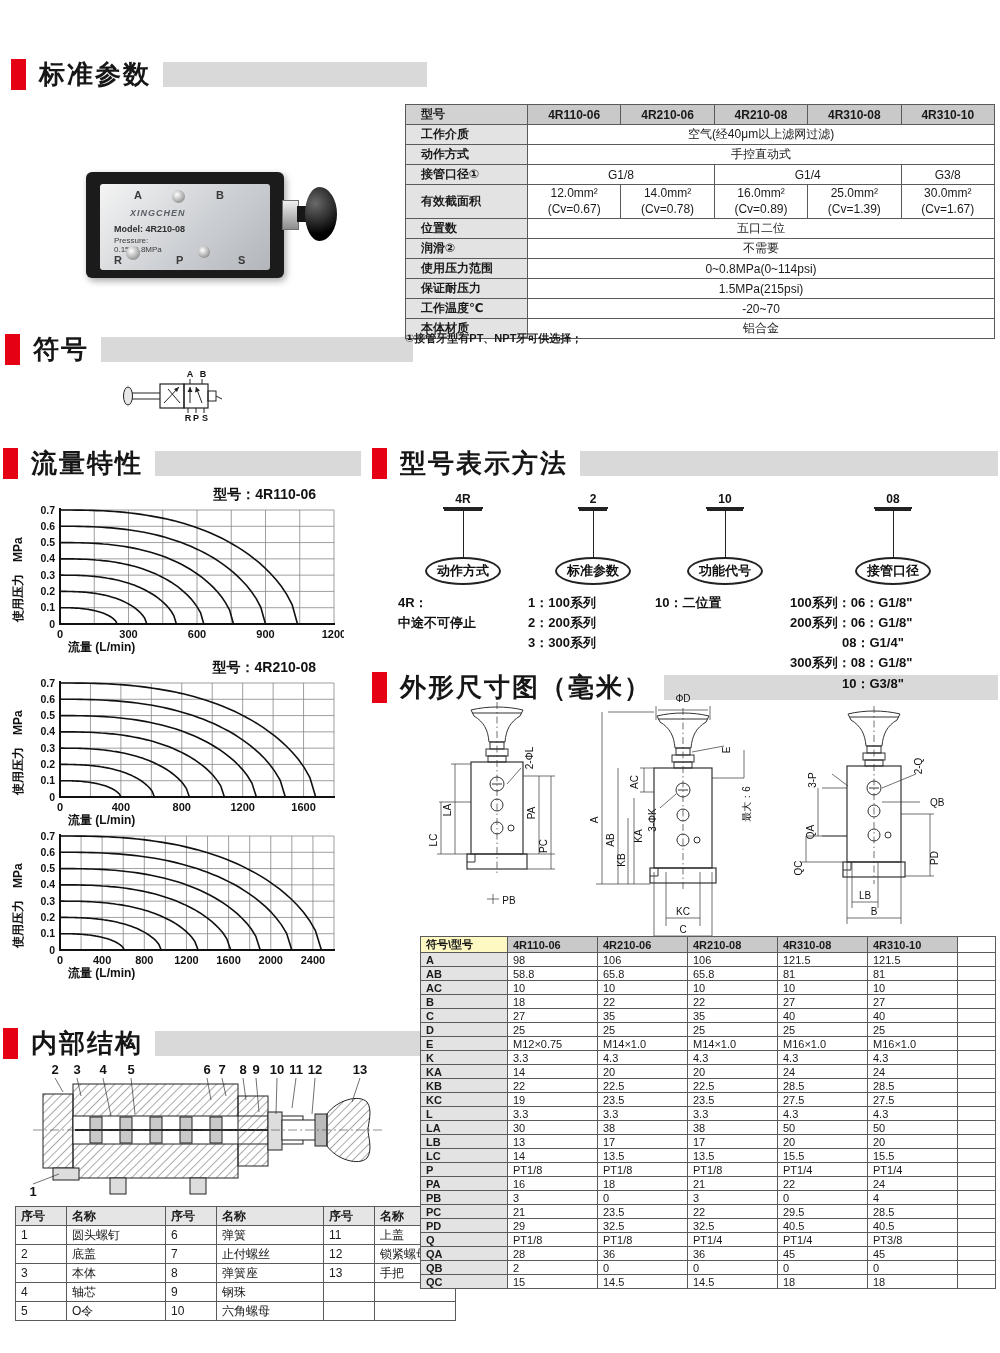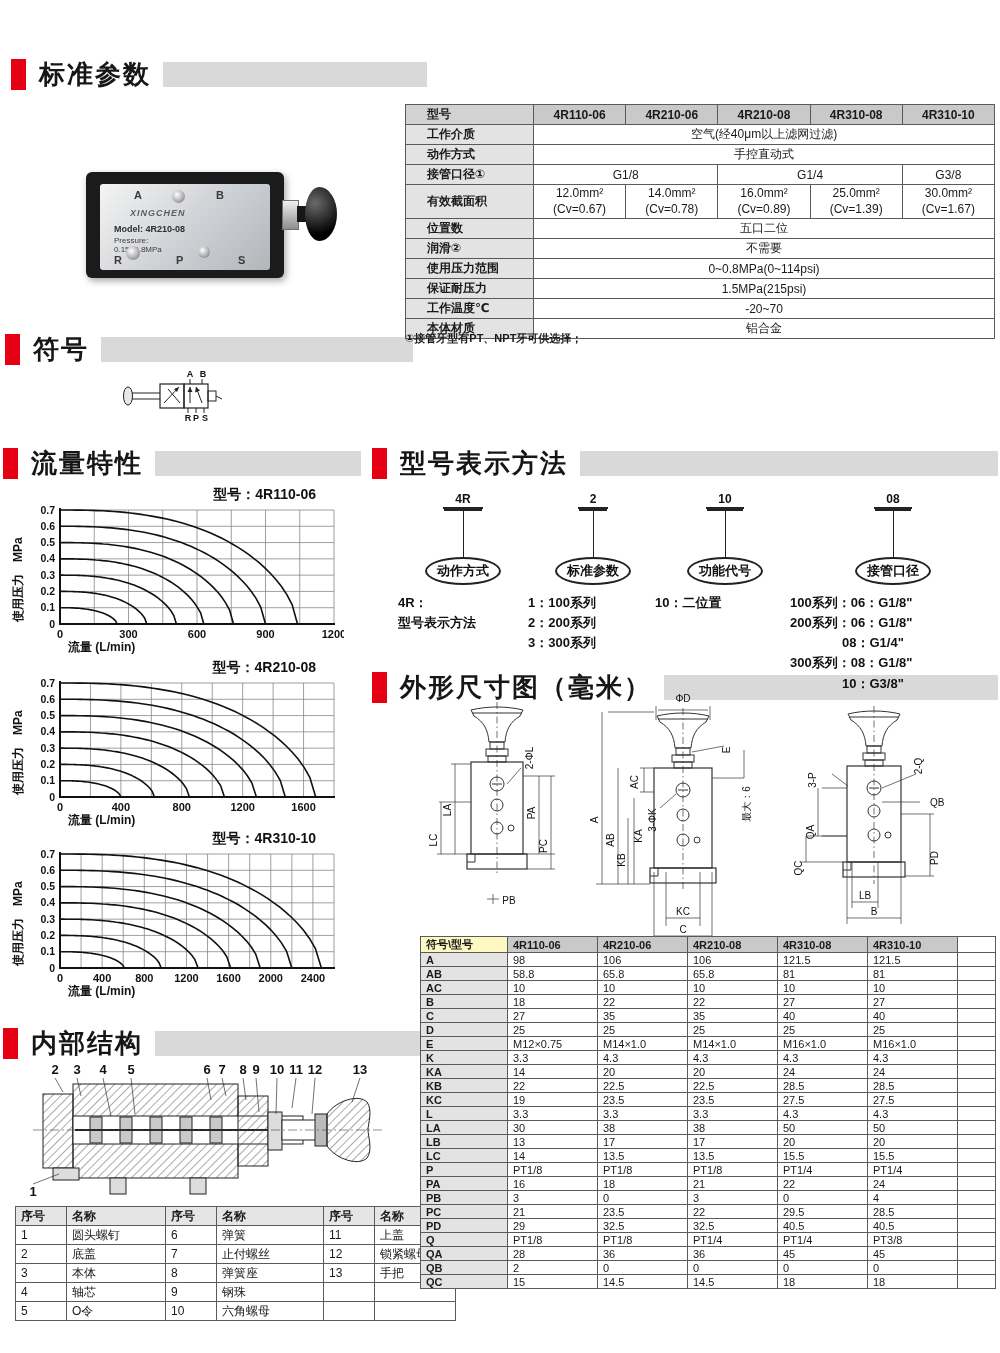--- a/index.html
+++ b/index.html
@@ -20,21 +20,21 @@
   .logo{position:absolute;font-size:9px;font-style:italic;font-weight:bold;color:#5a5f66;letter-spacing:1px}
   .mdl{position:absolute;font-size:9px;font-weight:bold;color:#2e2e2e}
   .prs{position:absolute;font-size:8px;color:#3c3c3c;line-height:1.25}
   .knob-nut{position:absolute;left:204px;top:44px;width:15px;height:28px;background:linear-gradient(#f0f0f0,#8d8d8d);border:1px solid #6f6f6f}
   .knob-stem{position:absolute;left:219px;top:50px;width:9px;height:16px;background:#171717}
   .knob-head{position:absolute;left:227px;top:31px;width:32px;height:54px;border-radius:45% 55% 55% 45%/50%;
      background:radial-gradient(circle at 32% 30%,#6a6a6a,#000 72%)}
   
   .spec-table{position:absolute;left:405px;top:104px;width:590px;border-collapse:collapse;font-size:12px;table-layout:fixed}
   .spec-table td{border:1px solid #5a5a5a;text-align:center;padding:1px 2px;height:16px;color:#1a1a1a}
-  .spec-table td.lbl{background:#e3e3e3;text-align:left;padding-left:21px;font-weight:bold}
+  .spec-table td.lbl{background:#e3e3e3;text-align:left;padding-left:15px;font-weight:bold}
   .spec-table td.hl{background:#d2d2d2;font-weight:bold}
   .spec-table td.mhdr{background:#c9c9c9;font-weight:bold}
   .cv{display:block;line-height:1.3}
   .notes{position:absolute;left:405px;top:330px;font-size:11px;line-height:1.5;font-weight:bold;color:#1a1a1a}
   
   .chart-block{position:absolute;left:8px;width:336px}
   .chart-title{text-align:right;padding-right:28px;font-size:14px;font-weight:bold;height:18px;color:#111}
   
   .mc-col{position:absolute;display:flex;flex-direction:column;align-items:center}
   .mc-code{font-size:12px;font-weight:bold;border-bottom:2px solid #222;padding:0 12px 1px;box-shadow:0 3px 0 -1px #222}
@@ -301,21 +301,20 @@
         <path d="M52.0,103.7L53.4,103.7L54.8,103.7L56.2,103.7L57.5,103.7L58.9,103.7L60.3,103.8L61.7,103.8L63.1,103.8L64.5,103.9L65.8,103.9L67.2,104.0L68.6,104.1L70.0,104.1L71.4,104.2L72.8,104.3L74.1,104.5L75.5,104.6L76.9,104.7L78.3,104.9L79.7,105.0L81.1,105.2L82.4,105.4L83.8,105.7L85.2,105.9L86.6,106.2L88.0,106.4L89.4,106.7L90.7,107.0L92.1,107.4L93.5,107.8L94.9,108.2L96.3,108.6L97.7,109.1L99.1,109.6L100.4,110.1L101.8,110.7L103.2,111.3L104.6,112.0L106.0,112.8L107.4,113.6L108.7,114.6L110.1,115.8L111.5,117.2L112.9,120.0" fill="none" stroke="#111" stroke-width="1.6"></path>
         <path d="M52.0,87.4L54.1,87.4L56.3,87.4L58.4,87.4L60.6,87.5L62.7,87.5L64.9,87.5L67.0,87.6L69.2,87.7L71.3,87.8L73.4,87.9L75.6,88.0L77.7,88.1L79.9,88.3L82.0,88.5L84.2,88.7L86.3,88.9L88.5,89.2L90.6,89.4L92.8,89.8L94.9,90.1L97.0,90.5L99.2,90.9L101.3,91.3L103.5,91.8L105.6,92.3L107.8,92.9L109.9,93.5L112.1,94.1L114.2,94.8L116.3,95.5L118.5,96.3L120.6,97.2L122.8,98.1L124.9,99.1L127.1,100.2L129.2,101.4L131.4,102.6L133.5,104.0L135.7,105.6L137.8,107.3L139.9,109.2L142.1,111.5L144.2,114.4L146.4,120.0" fill="none" stroke="#111" stroke-width="1.6"></path>
         <path d="M52.0,71.1L54.9,71.1L57.9,71.2L60.8,71.2L63.8,71.2L66.7,71.2L69.6,71.3L72.6,71.4L75.5,71.5L78.5,71.6L81.4,71.8L84.3,72.0L87.3,72.2L90.2,72.4L93.2,72.7L96.1,73.0L99.1,73.4L102.0,73.7L104.9,74.2L107.9,74.6L110.8,75.1L113.8,75.7L116.7,76.3L119.6,77.0L122.6,77.7L125.5,78.5L128.5,79.3L131.4,80.2L134.3,81.1L137.3,82.2L140.2,83.3L143.2,84.5L146.1,85.8L149.0,87.2L152.0,88.7L154.9,90.3L157.9,92.0L160.8,93.9L163.7,96.0L166.7,98.3L169.6,100.9L172.6,103.8L175.5,107.3L178.4,111.6L181.4,120.0" fill="none" stroke="#111" stroke-width="1.6"></path>
         <path d="M52.0,54.9L55.7,54.9L59.5,54.9L63.2,54.9L66.9,54.9L70.7,55.0L74.4,55.1L78.2,55.2L81.9,55.3L85.6,55.5L89.4,55.7L93.1,56.0L96.8,56.2L100.6,56.6L104.3,56.9L108.0,57.3L111.8,57.8L115.5,58.3L119.3,58.9L123.0,59.5L126.7,60.2L130.5,60.9L134.2,61.7L137.9,62.6L141.7,63.6L145.4,64.6L149.1,65.7L152.9,66.9L156.6,68.2L160.4,69.6L164.1,71.1L167.8,72.7L171.6,74.4L175.3,76.2L179.0,78.2L182.8,80.4L186.5,82.7L190.2,85.3L194.0,88.1L197.7,91.1L201.5,94.6L205.2,98.5L208.9,103.1L212.7,108.8L216.4,120.0" fill="none" stroke="#111" stroke-width="1.6"></path>
         <path d="M52.0,38.6L56.5,38.6L60.9,38.6L65.4,38.6L69.9,38.7L74.3,38.7L78.8,38.9L83.2,39.0L87.7,39.2L92.2,39.4L96.6,39.6L101.1,40.0L105.6,40.3L110.0,40.7L114.5,41.2L118.9,41.7L123.4,42.3L127.9,42.9L132.3,43.6L136.8,44.4L141.3,45.2L145.7,46.2L150.2,47.2L154.6,48.3L159.1,49.5L163.6,50.8L168.0,52.1L172.5,53.6L177.0,55.2L181.4,57.0L185.9,58.8L190.3,60.8L194.8,63.0L199.3,65.3L203.7,67.8L208.2,70.5L212.7,73.4L217.1,76.6L221.6,80.1L226.1,83.9L230.5,88.2L235.0,93.1L239.4,98.8L243.9,106.1L248.4,120.0" fill="none" stroke="#111" stroke-width="1.6"></path>
         <path d="M52.0,22.3L57.1,22.3L62.2,22.3L67.4,22.3L72.5,22.4L77.6,22.5L82.7,22.6L87.8,22.8L93.0,23.0L98.1,23.3L103.2,23.6L108.3,23.9L113.4,24.4L118.6,24.9L123.7,25.4L128.8,26.0L133.9,26.7L139.0,27.5L144.2,28.3L149.3,29.3L154.4,30.3L159.5,31.4L164.6,32.6L169.8,33.9L174.9,35.4L180.0,36.9L185.1,38.6L190.2,40.4L195.4,42.3L200.5,44.4L205.6,46.6L210.7,49.0L215.8,51.6L221.0,54.3L226.1,57.3L231.2,60.6L236.3,64.1L241.4,67.9L246.6,72.1L251.7,76.7L256.8,81.8L261.9,87.7L267.0,94.6L272.2,103.3L277.3,120.0" fill="none" stroke="#111" stroke-width="1.6"></path>
         <path d="M52.0,6.0L57.8,6.0L63.6,6.0L69.4,6.1L75.2,6.1L81.1,6.2L86.9,6.4L92.7,6.6L98.5,6.8L104.3,7.1L110.1,7.5L115.9,7.9L121.7,8.4L127.6,9.0L133.4,9.6L139.2,10.4L145.0,11.2L150.8,12.1L156.6,13.1L162.4,14.1L168.2,15.3L174.1,16.6L179.9,18.1L185.7,19.6L191.5,21.3L197.3,23.1L203.1,25.0L208.9,27.1L214.7,29.3L220.6,31.7L226.4,34.3L232.2,37.1L238.0,40.2L243.8,43.4L249.6,46.9L255.4,50.7L261.2,54.8L267.0,59.2L272.9,64.1L278.7,69.5L284.5,75.5L290.3,82.3L296.1,90.4L301.9,100.5L307.7,120.0" fill="none" stroke="#111" stroke-width="1.6"></path>
       </svg>
   </div>
   <div class="chart-block" style="top:830px">
-    <div class="chart-title">型号：4R310-10</div>
     <svg class="chart-svg" width="336" height="150">
         <line x1="52" y1="6" x2="52" y2="120" stroke="#868686" stroke-width="0.8"></line>
         <line x1="73.07692307692308" y1="6" x2="73.07692307692308" y2="120" stroke="#868686" stroke-width="0.8"></line>
         <line x1="94.15384615384616" y1="6" x2="94.15384615384616" y2="120" stroke="#868686" stroke-width="0.8"></line>
         <line x1="115.23076923076923" y1="6" x2="115.23076923076923" y2="120" stroke="#868686" stroke-width="0.8"></line>
         <line x1="136.30769230769232" y1="6" x2="136.30769230769232" y2="120" stroke="#868686" stroke-width="0.8"></line>
         <line x1="157.3846153846154" y1="6" x2="157.3846153846154" y2="120" stroke="#868686" stroke-width="0.8"></line>
         <line x1="178.46153846153845" y1="6" x2="178.46153846153845" y2="120" stroke="#868686" stroke-width="0.8"></line>
         <line x1="199.53846153846155" y1="6" x2="199.53846153846155" y2="120" stroke="#868686" stroke-width="0.8"></line>
         <line x1="220.6153846153846" y1="6" x2="220.6153846153846" y2="120" stroke="#868686" stroke-width="0.8"></line>
@@ -360,21 +359,21 @@
         <path d="M52.0,6.0L57.9,6.0L63.9,6.0L69.8,6.1L75.8,6.1L81.7,6.2L87.6,6.4L93.6,6.6L99.5,6.8L105.5,7.1L111.4,7.5L117.3,7.9L123.3,8.4L129.2,9.0L135.2,9.6L141.1,10.4L147.0,11.2L153.0,12.1L158.9,13.1L164.9,14.1L170.8,15.3L176.7,16.6L182.7,18.1L188.6,19.6L194.6,21.3L200.5,23.1L206.4,25.0L212.4,27.1L218.3,29.3L224.3,31.7L230.2,34.3L236.1,37.1L242.1,40.2L248.0,43.4L254.0,46.9L259.9,50.7L265.8,54.8L271.8,59.2L277.7,64.1L283.7,69.5L289.6,75.5L295.5,82.3L301.5,90.4L307.4,100.5L313.4,120.0" fill="none" stroke="#111" stroke-width="1.6"></path>
       </svg>
   </div>
 
   <div id="model-code">
       <div class="mc-col" style="left: 398px; top: 492px; width: 130px;">
         <div class="mc-code">4R</div>
         <div class="mc-stem"></div>
         <div class="mc-ellipse">动作方式</div>
         <div class="mc-desc">4R：
-型号表示方法</div>
+中途不可停止</div>
       </div>
       <div class="mc-col" style="left: 528px; top: 492px; width: 130px;">
         <div class="mc-code">2</div>
         <div class="mc-stem"></div>
         <div class="mc-ellipse">标准参数</div>
         <div class="mc-desc">1：100系列
 2：200系列
 3：300系列</div>
       </div>
       <div class="mc-col" style="left: 655px; top: 492px; width: 140px;">

